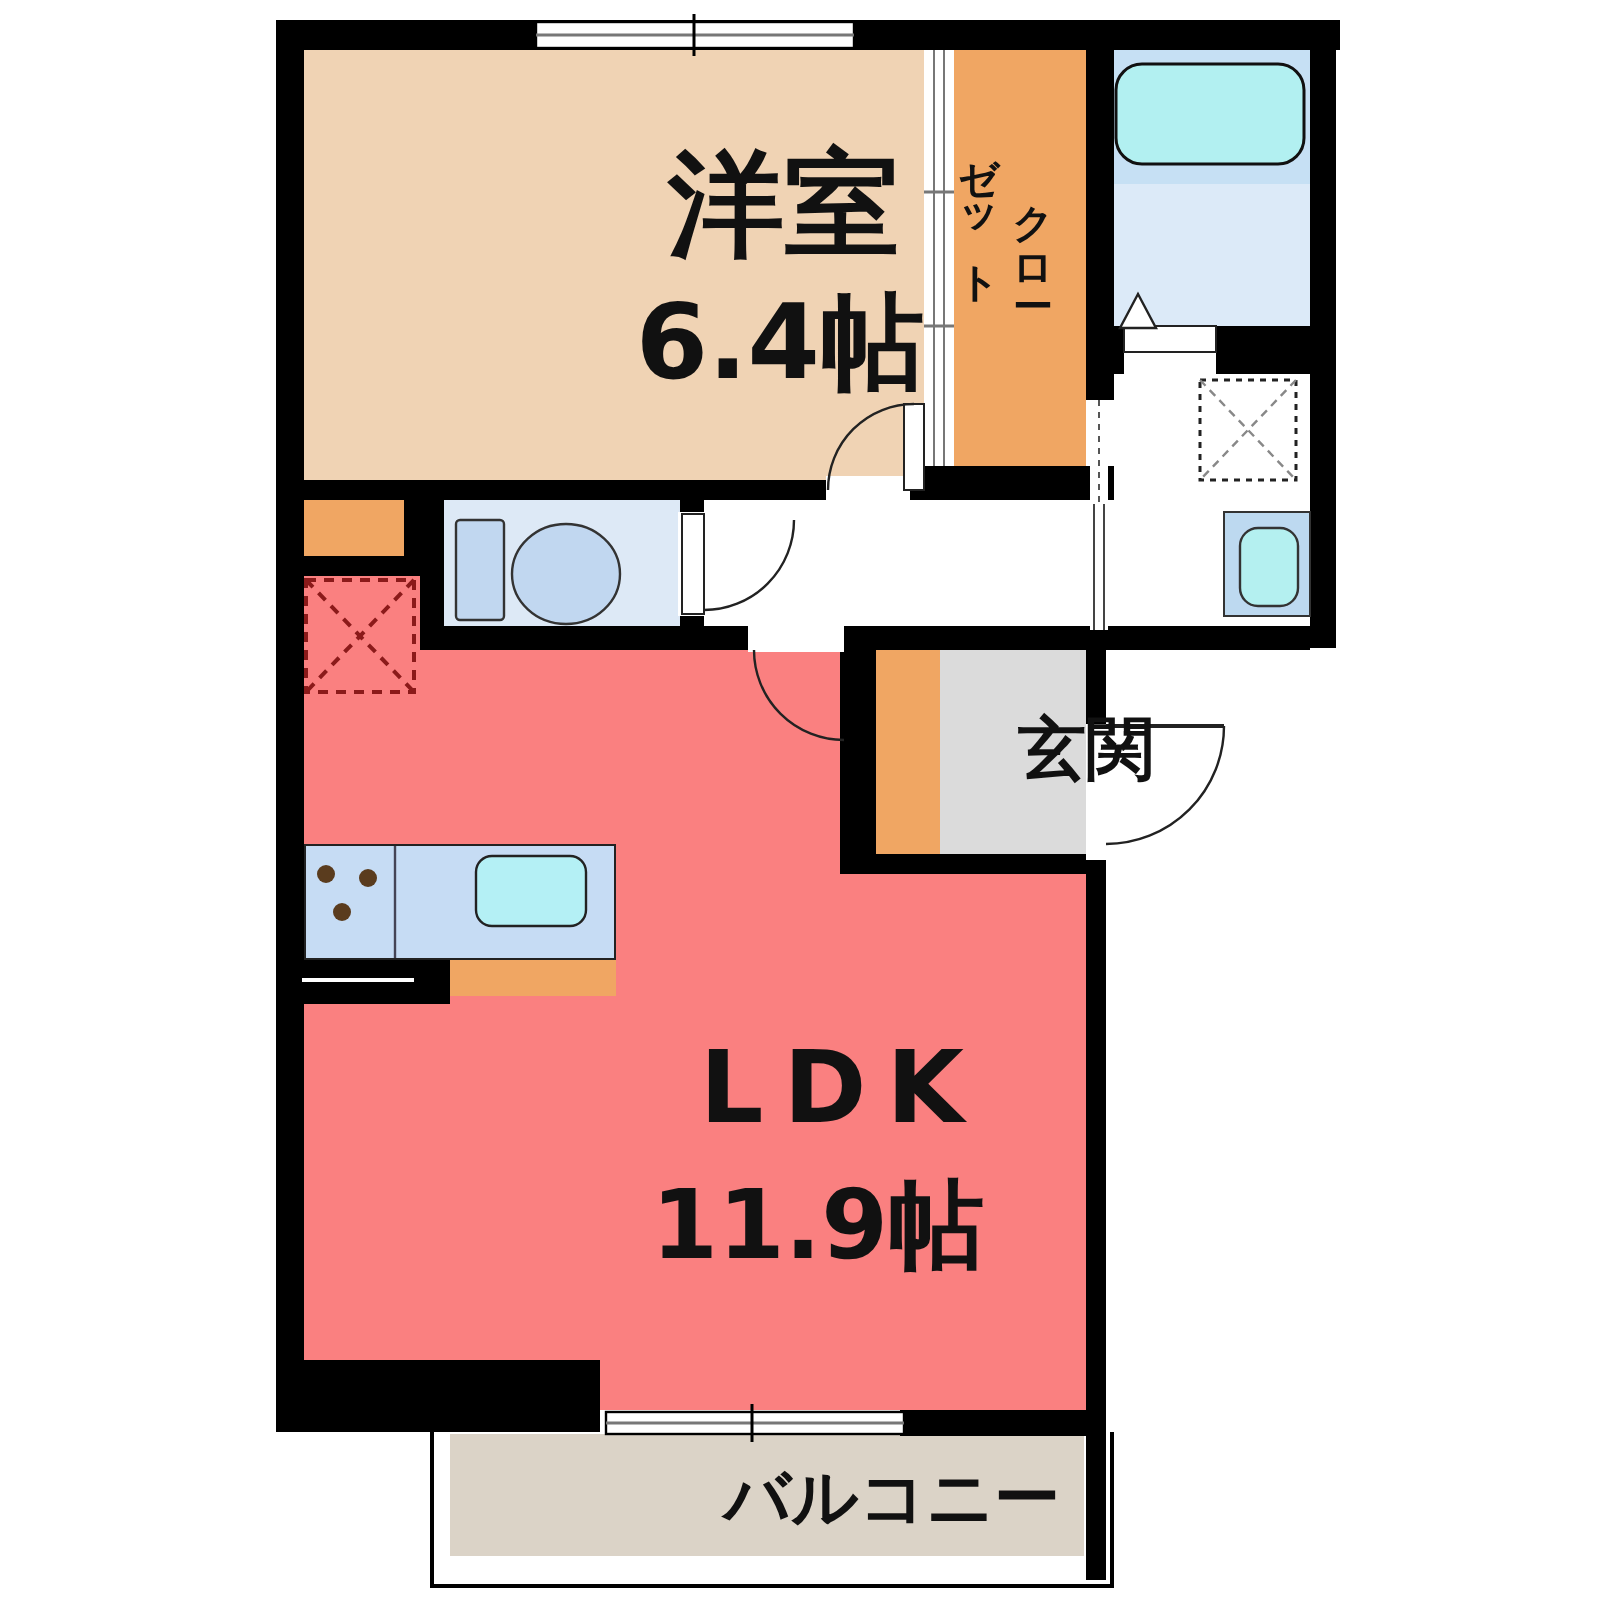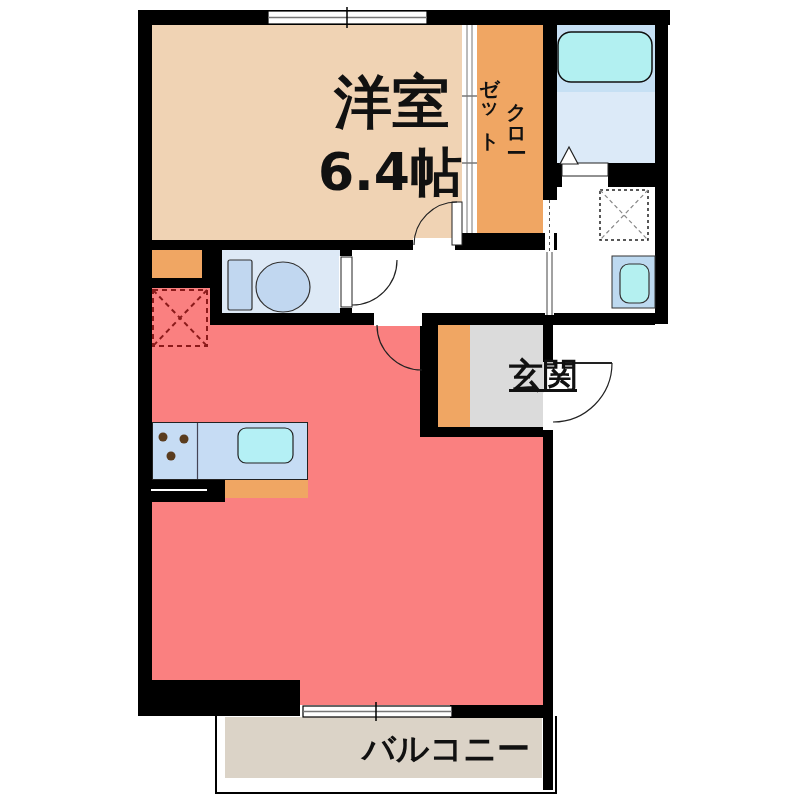--- a/index.html
+++ b/index.html
@@ -154,18 +154,20 @@
     </g>
     <line x1="151" y1="490" x2="207" y2="490" stroke="#fff" stroke-width="2"></line>
   </svg>
 
   <div class="lbl" style="left:150px;top:73px;width:300px;font-size:58px;">洋室</div>
   <div class="lbl" style="left:162px;top:146px;width:300px;font-size:52px;">6.4帖</div>
 
   <div class="lbl vtext" style="left:507px;top:46px;height:100px;font-size:20px;">クロー</div>
   <div class="lbl vtext" style="left:480px;top:46px;height:100px;font-size:20px;">ゼット</div>
 
+  <div class="lbl" style="left:192px;top:519px;width:300px;font-size:50px;letter-spacing:10px;">LDK</div>
+  <div class="lbl" style="left:192px;top:589px;width:300px;font-size:48px;">11.9帖</div>
 
-  <div class="lbl" style="left:437px;top:358px;width:140px;font-size:34px;text-decoration:underline;">玄関</div>
+  <div class="lbl" style="left:437px;top:358px;width:140px;font-size:34px;">玄関</div>
 
   <div class="lbl" style="left:230px;top:732px;width:300px;font-size:33px;">バルコニー</div>
 
 </div>
 
 </body></html>

